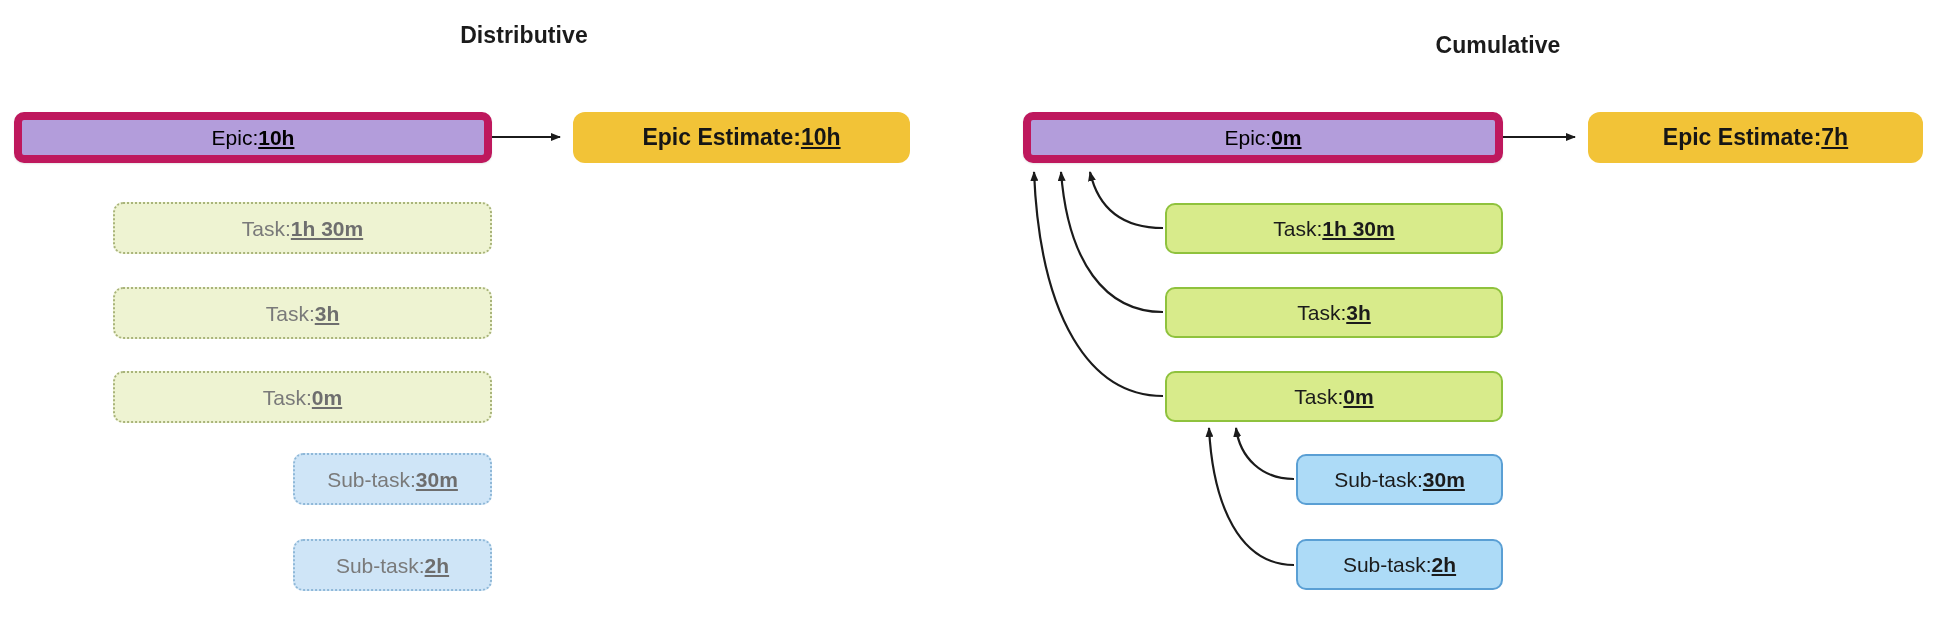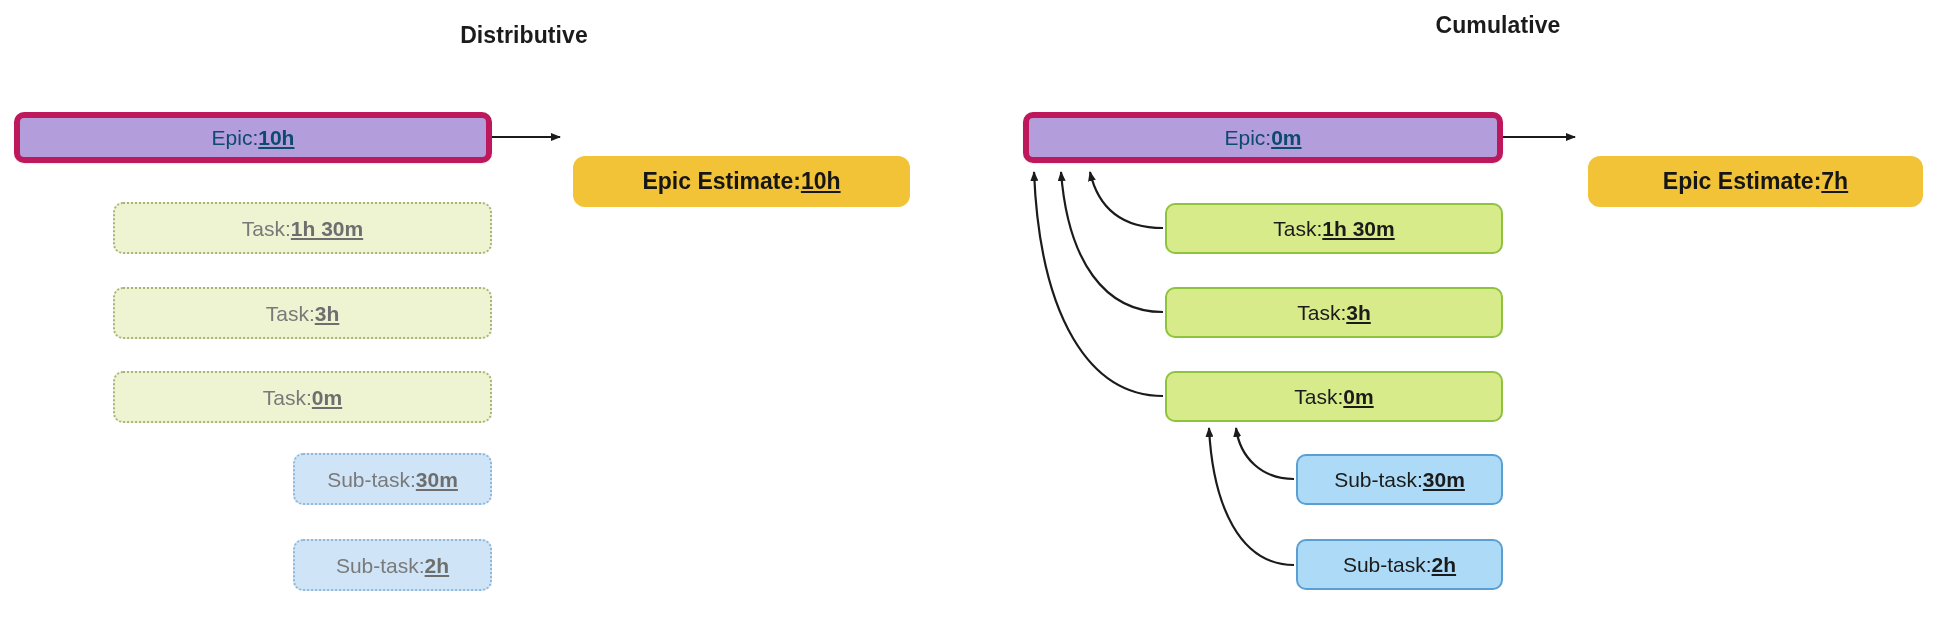--- a/index.html
+++ b/index.html
@@ -21,52 +21,51 @@
   .panel-title {
     position: absolute;
     font-size: 23px;
     font-weight: bold;
     color: #1b1b1b;
     letter-spacing: 0.1px;
     white-space: nowrap;
     transform: translateX(-50%);
   }
   #title-distributive { left: 524px; top: 22px; }
-  #title-cumulative   { left: 1498px; top: 12px; }
+  #title-cumulative   { left: 1498px; top: 32px; }
 
   .node {
     position: absolute;
     box-sizing: border-box;
     display: flex;
     align-items: center;
     justify-content: center;
     border-radius: 10px;
     font-size: 21px;
     white-space: nowrap;
     line-height: 1;
   }
   .node .lbl { font-weight: 400; }
   .node .val { font-weight: bold; text-decoration: underline; }
 
   
   .epic {
     background: #b39ddb;
-    border: 6px solid #be185d;
-    color: #0c4a6e;
+    border: 8px solid #be185d;
+    color: #000000;
     box-shadow: 0 1px 2px rgba(0,0,0,0.10);
   }
   
   .estimate {
     background: #f2c337;
     border: none;
     color: #161616;
     font-weight: bold;
     font-size: 23px;
     border-radius: 12px;
-    margin-top: 44px;
   }
   .estimate .lbl, .estimate .val { font-weight: bold; }
 
   
   .task-solid {
     background: #d8eb8b;
     border: 2px solid #8fc23d;
     color: #1b1b1b;
   }
   .task-dotted {

